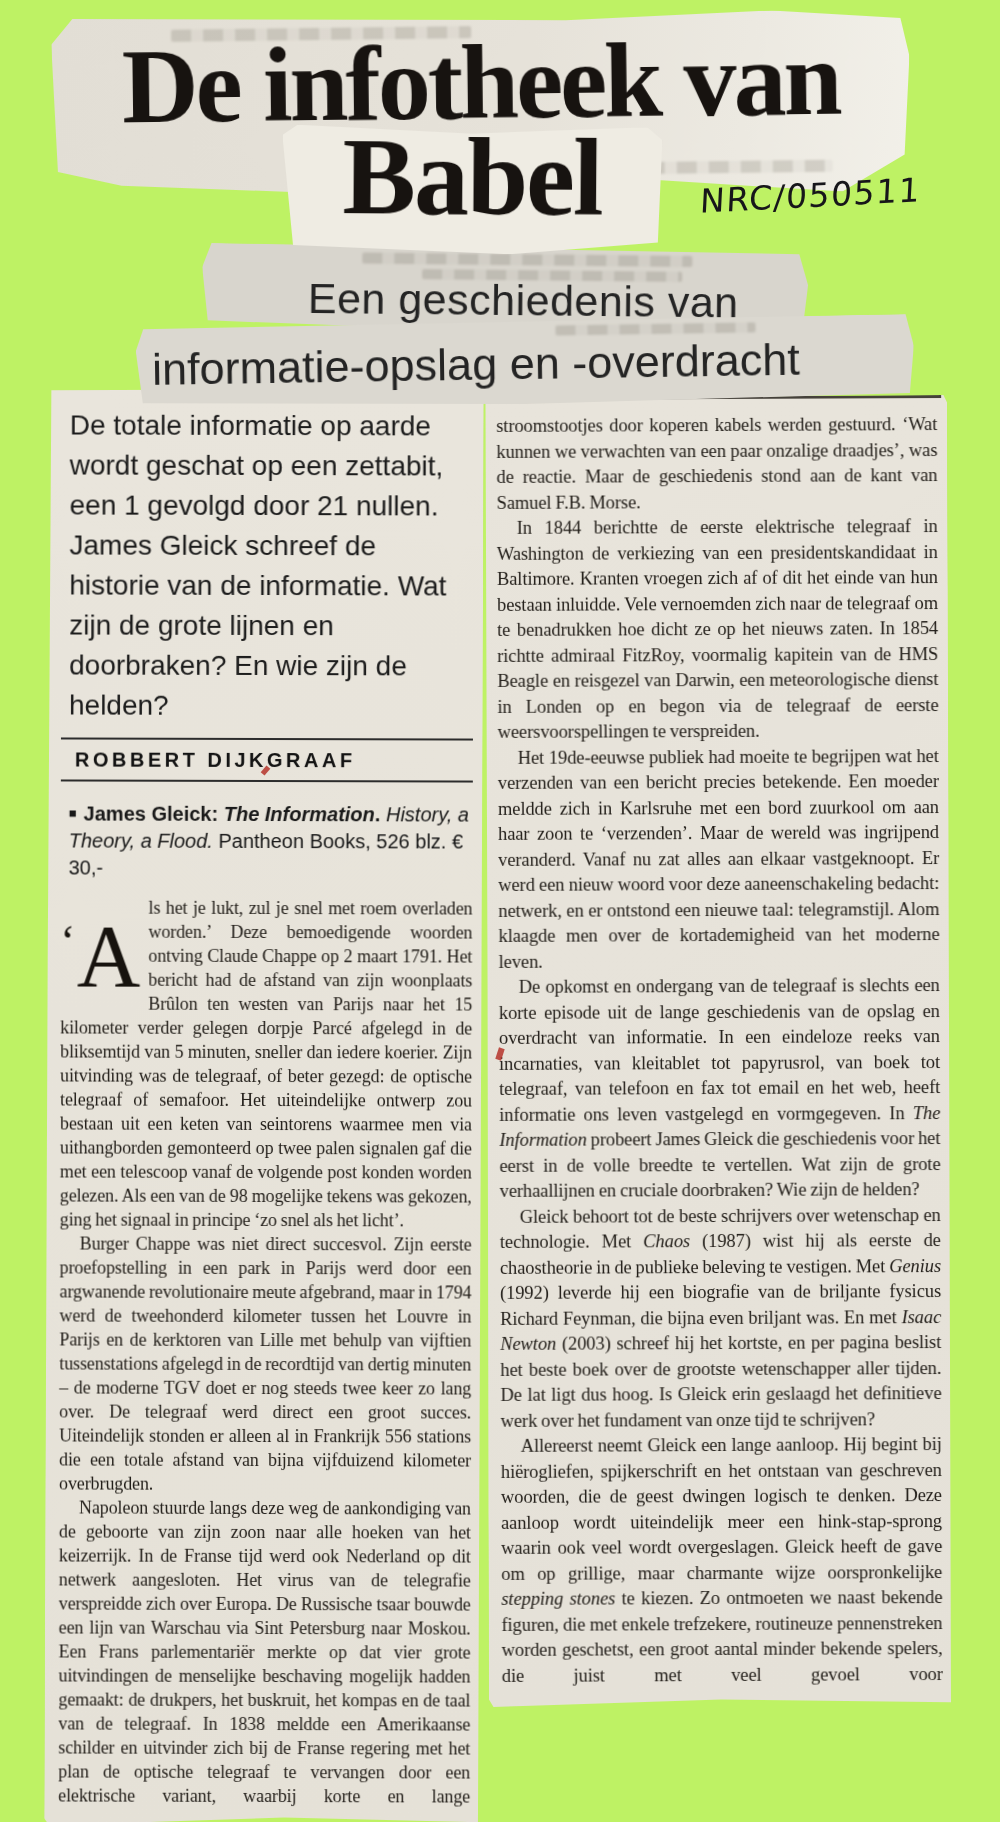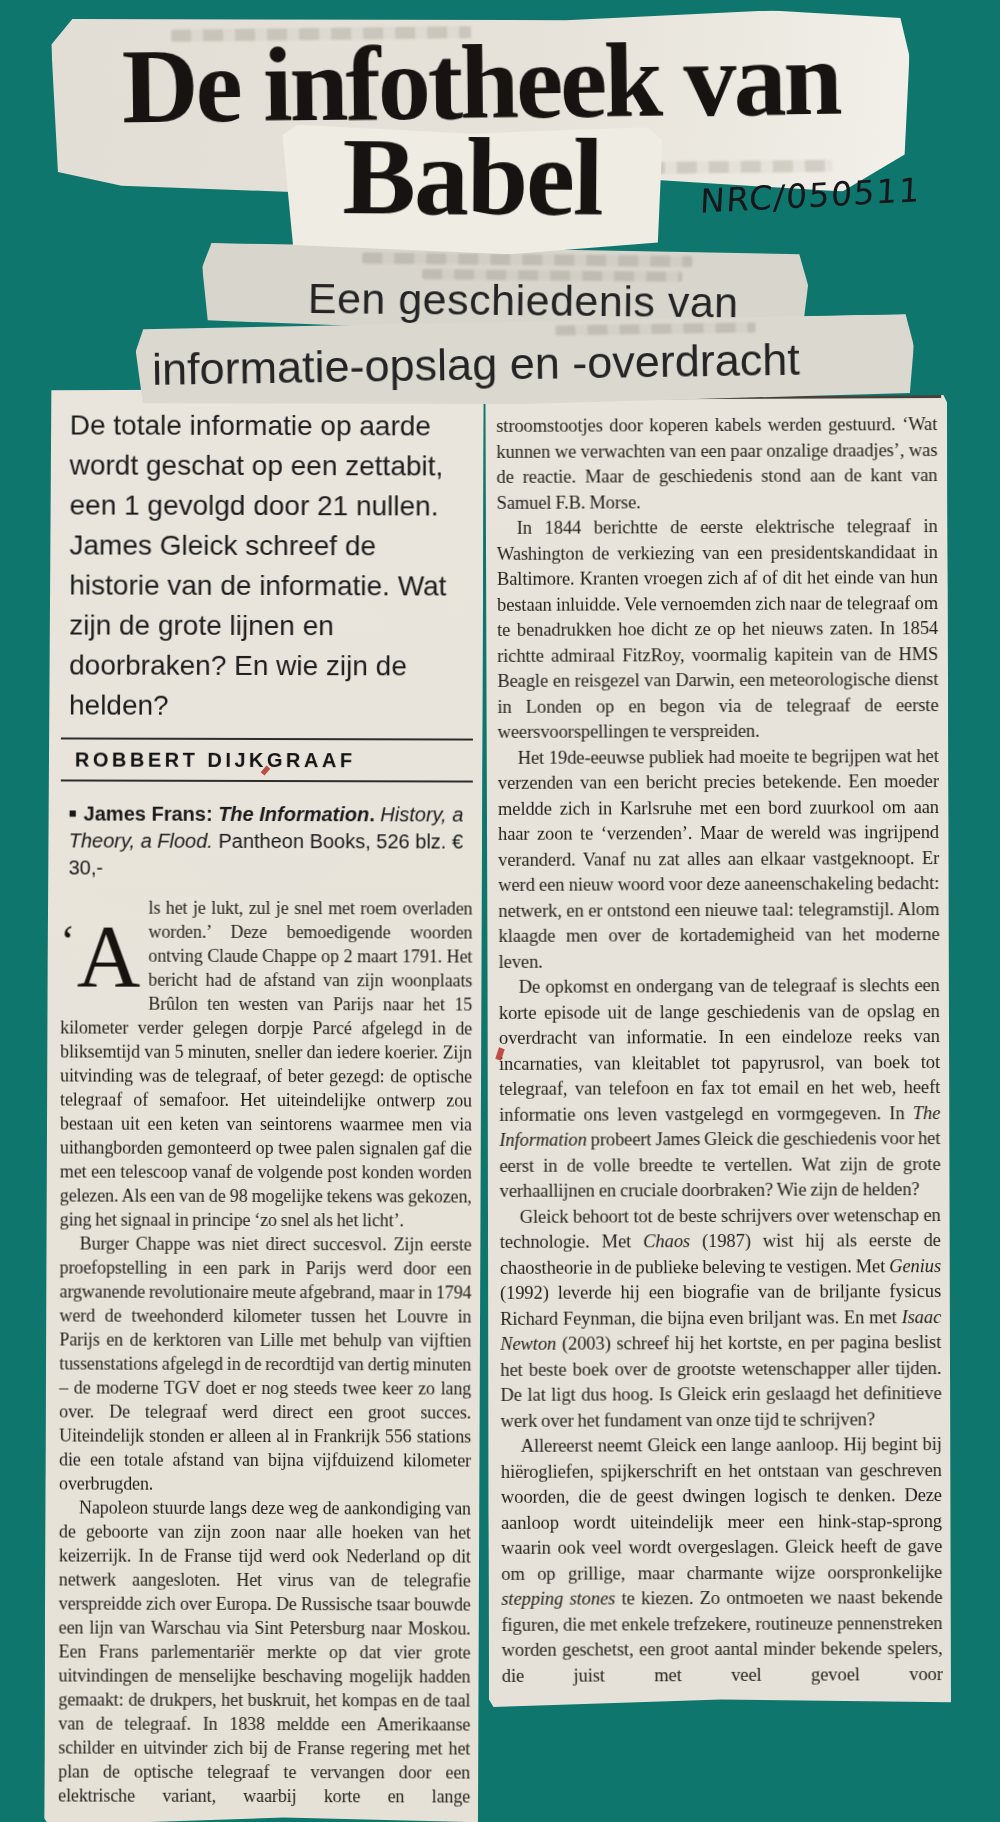--- a/index.html
+++ b/index.html
@@ -1,16 +1,16 @@
 <!DOCTYPE html>
 <html><head>
 <meta charset="utf-8">
 <style>
   html,body{margin:0;padding:0;background:#d9d7d2;}
-  .page{position:relative;width:1000px;height:1822px;background:#0f766e;overflow:hidden;
+  .page{position:relative;width:1000px;height:1822px;background:#bef264;overflow:hidden;
         font-family:"Liberation Sans",sans-serif;}
   .clip{position:absolute;filter:drop-shadow(1px 2px 3px rgba(95,85,65,.30));}
 
   
   .strip-h1{left:52px;top:14px;width:858px;height:182px;
     background:linear-gradient(97deg,#e2ded5 0%,#e6e2d9 55%,#ece9e1 80%,#f2f0e9 100%);
     transform:rotate(-0.7deg);z-index:2;
     clip-path:polygon(0 14%,2.5% 0,60% 4%,84% 0,99% 5%,100% 26%,99.3% 80%,92% 100%,58% 88%,30% 97%,8% 92%,0.6% 84%);}
   .headline{margin:0;text-align:center;font-family:"Liberation Serif",serif;font-weight:700;
     color:#171310;}
@@ -96,21 +96,21 @@
     <div class="ghost" style="left:420px;top:6px;width:200px;height:10px;"></div>
     <div class="sub2-text">informatie-opslag en -overdracht</div>
   </div>
 
   <div class="clip clip-left">
     <div class="standfirst">De totale informatie op aarde wordt geschat op een zettabit, een 1 gevolgd door 21 nullen. James Gleick schreef de historie van de informatie. Wat zijn de grote lijnen en doorbraken? En wie zijn de helden?</div>
     <div class="byline-wrap">
       <span class="byline">ROBBERT DIJKGRAAF</span>
     </div>
     <div class="bookinfo">
-      <span class="bullet">■</span><span id="bookinfo-runs"><span class="seg b">James Frans: </span><span class="seg bi">The Information</span><span class="seg b">. </span><span class="seg i">History, a Theory, a Flood.</span><span class="seg "> Pantheon Books, 526 blz. € 30,-</span></span>
+      <span class="bullet">■</span><span id="bookinfo-runs"><span class="seg b">James Gleick: </span><span class="seg bi">The Information</span><span class="seg b">. </span><span class="seg i">History, a Theory, a Flood.</span><span class="seg "> Pantheon Books, 526 blz. € 30,-</span></span>
     </div>
     <div class="body-col" id="left-col-body">
         <p class="body-p"><span class="dropcap"><span class="dc-quote">‘</span>A</span><span class="seg ">ls het je lukt, zul je snel met roem overladen worden.’ Deze bemoedigende woorden ontving Claude Chappe op 2 maart 1791. Het bericht had de afstand van zijn woonplaats Brûlon ten westen van Parijs naar het 15 kilometer verder gelegen dorpje Parcé afgelegd in de bliksemtijd van 5 minuten, sneller dan iedere koerier. Zijn uitvinding was de telegraaf, of beter gezegd: de optische telegraaf of semafoor. Het uiteindelijke ontwerp zou bestaan uit een keten van seintorens waarmee men via uithangborden gemonteerd op twee palen signalen gaf die met een telescoop vanaf de volgende post konden worden gelezen. Als een van de 98 mogelijke tekens was gekozen, ging het signaal in principe ‘zo snel als het licht’.</span></p>
         <p class="body-p indent"><span class="seg ">Burger Chappe was niet direct succesvol. Zijn eerste proefopstelling in een park in Parijs werd door een argwanende revolutionaire meute afgebrand, maar in 1794 werd de tweehonderd kilometer tussen het Louvre in Parijs en de kerktoren van Lille met behulp van vijftien tussenstations afgelegd in de recordtijd van dertig minuten – de moderne TGV doet er nog steeds twee keer zo lang over. De telegraaf werd direct een groot succes. Uiteindelijk stonden er alleen al in Frankrijk 556 stations die een totale afstand van bijna vijfduizend kilometer overbrugden.</span></p>
         <p class="body-p indent jlast"><span class="seg ">Napoleon stuurde langs deze weg de aankondiging van de geboorte van zijn zoon naar alle hoeken van het keizerrijk. In de Franse tijd werd ook Nederland op dit netwerk aangesloten. Het virus van de telegrafie verspreidde zich over Europa. De Russische tsaar bouwde een lijn van Warschau via Sint Petersburg naar Moskou. Een Frans parlementariër merkte op dat vier grote uitvindingen de menselijke beschaving mogelijk hadden gemaakt: de drukpers, het buskruit, het kompas en de taal van de telegraaf. In 1838 meldde een Amerikaanse schilder en uitvinder zich bij de Franse regering met het plan de optische telegraaf te vervangen door een elektrische variant, waarbij korte en lange</span></p>
       </div>
   </div>
 
   <div class="clip clip-right">
     <div class="top-rule"></div>

